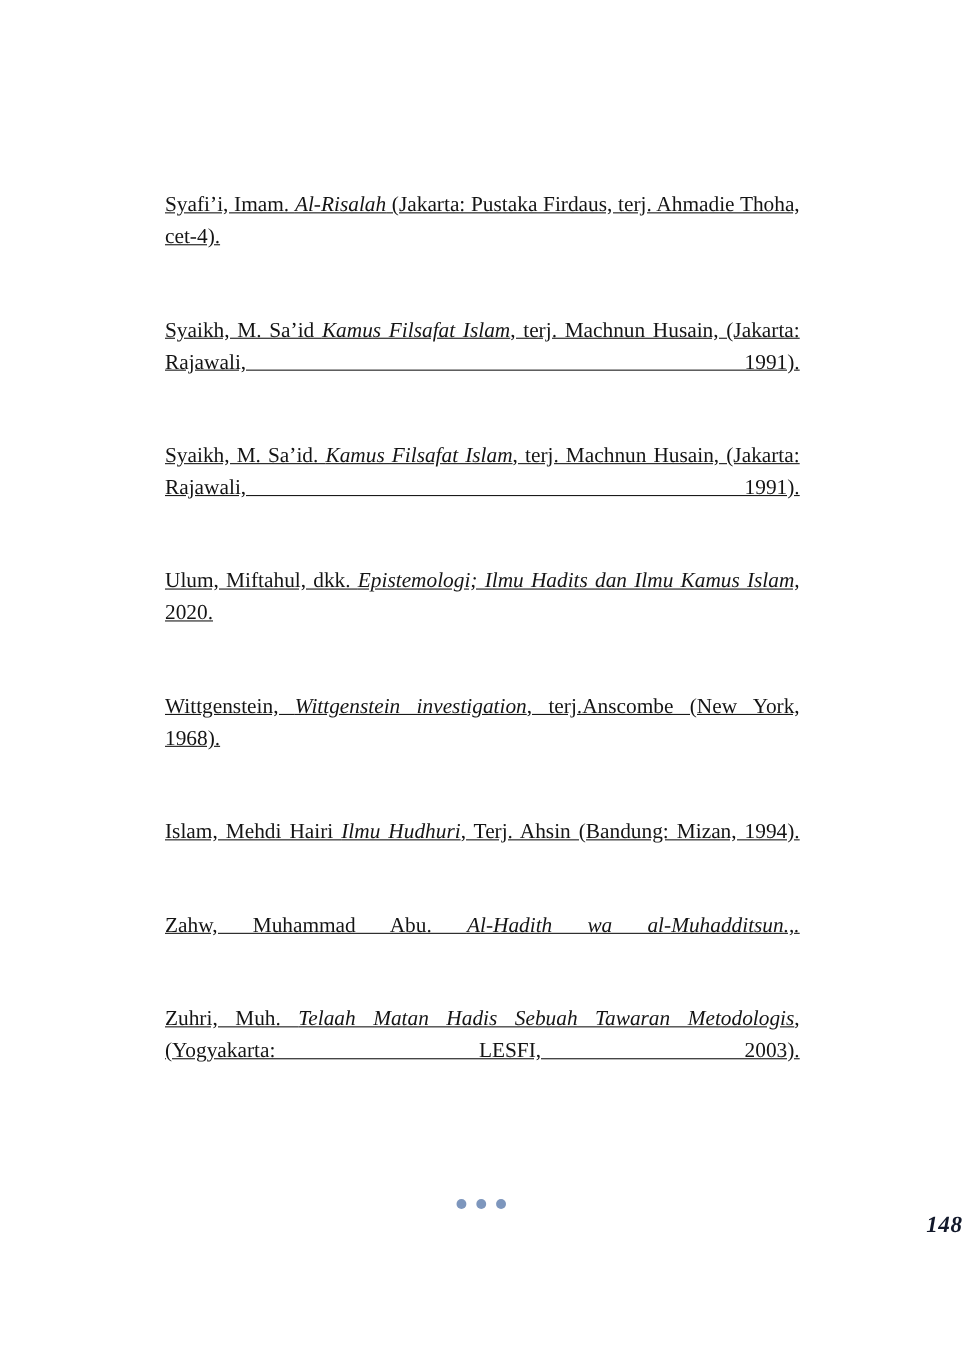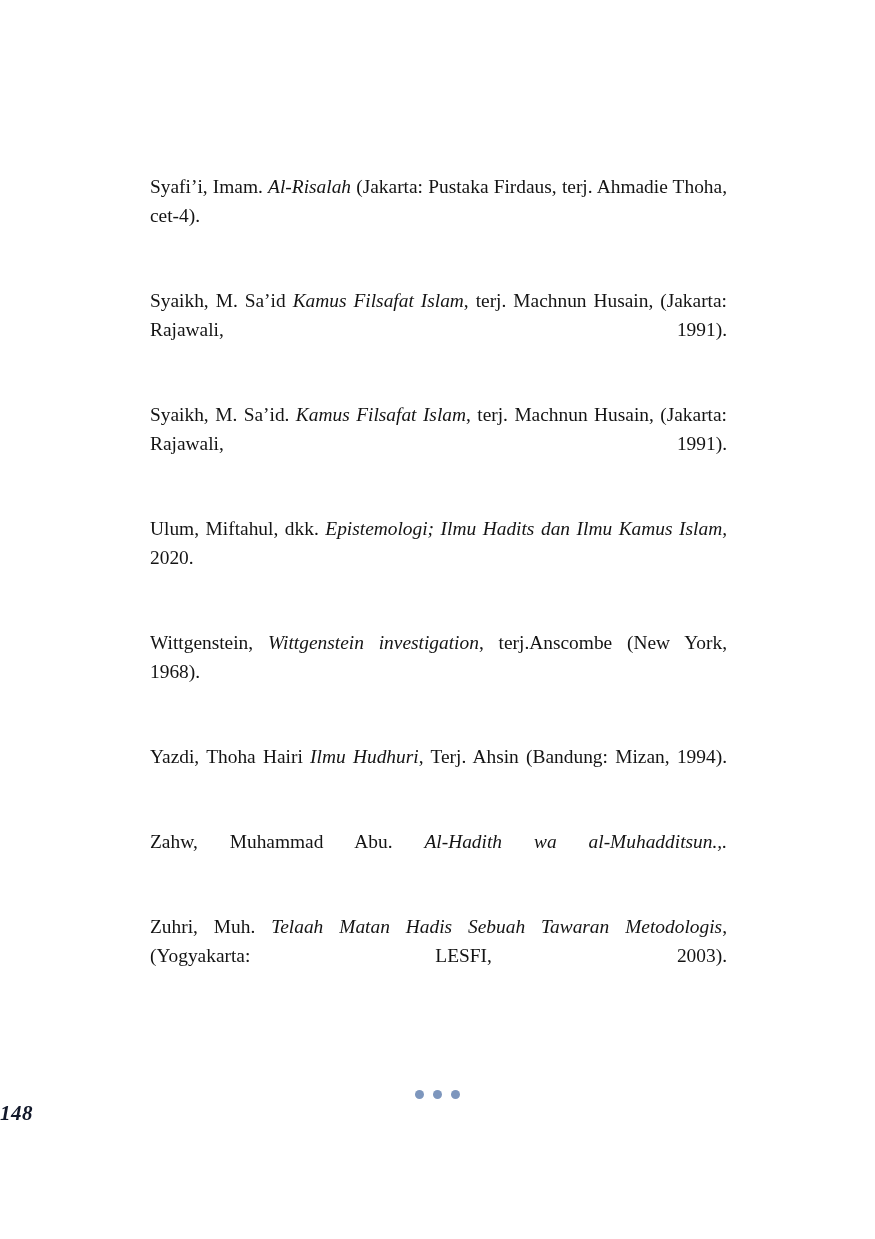--- a/index.html
+++ b/index.html
@@ -23,20 +23,21 @@
     width: 875px;
     height: 1239px;
     background: #ffffff;
   }
 
   .bibliography {
     position: absolute;
     left: 150px;
     top: 172px;
     width: 577px;
+    text-decoration: underline;
   }
 
   .entry {
     font-size: 19.4px;
     line-height: 29px;
     text-align: justify;
     text-justify: inter-word;
     margin: 0 0 27px 0;
     color: #141414;
     hyphens: none;
@@ -57,21 +58,21 @@
 
   .it {
     font-style: italic;
   }
 
   .footer {
     position: absolute;
     left: 0;
     top: 1090px;
     width: 875px;
-    text-align: left;
+    text-align: right;
   }
   .dots {
     display: flex;
     justify-content: center;
     align-items: center;
     gap: 9px;
     margin: 0 0 3px 0;
   }
   .dot {
     width: 9px;
@@ -95,21 +96,21 @@
 
 <div class="page">
 
   <div class="bibliography">
 
   <p class="entry"><span>Syafi’i, Imam. </span><span class="it">Al-Risalah</span><span> (Jakarta: Pustaka Firdaus, terj. Ahmadie Thoha, cet-4).</span></p>
       <p class="entry"><span>Syaikh, M. Sa’id </span><span class="it">Kamus Filsafat Islam</span><span>, terj. Machnun Husain, (Jakarta: Rajawali, 1991).</span></p>
       <p class="entry"><span>Syaikh, M. Sa’id. </span><span class="it">Kamus Filsafat Islam</span><span>, terj. Machnun Husain, (Jakarta: Rajawali, 1991).</span></p>
       <p class="entry"><span>Ulum, Miftahul, dkk. </span><span class="it">Epistemologi; Ilmu Hadits dan Ilmu Kamus Islam,</span><span> 2020.</span></p>
       <p class="entry"><span>Wittgenstein, </span><span class="it">Wittgenstein investigation</span><span>, terj.Anscombe (New York, 1968).</span></p>
-      <p class="entry"><span>Yazdi, Thoha Hairi </span><span class="it">Ilmu Hudhuri</span><span>, Terj. Ahsin (Bandung: Mizan, 1994).</span></p>
+      <p class="entry"><span>Islam, Mehdi Hairi </span><span class="it">Ilmu Hudhuri</span><span>, Terj. Ahsin (Bandung: Mizan, 1994).</span></p>
       <p class="entry"><span>Zahw, Muhammad Abu. </span><span class="it">Al-Hadith wa al-Muhadditsun.,.</span></p>
       <p class="entry"><span>Zuhri, Muh. </span><span class="it">Telaah Matan Hadis Sebuah Tawaran Metodologis</span><span>, (Yogyakarta: LESFI, 2003).</span></p>
     </div>
 
   <div class="footer">
     <div class="dots">
 
     <span class="dot" style="background: rgb(125, 150, 189);"></span>
         <span class="dot" style="background: rgb(125, 150, 189);"></span>
         <span class="dot" style="background: rgb(125, 150, 189);"></span>

